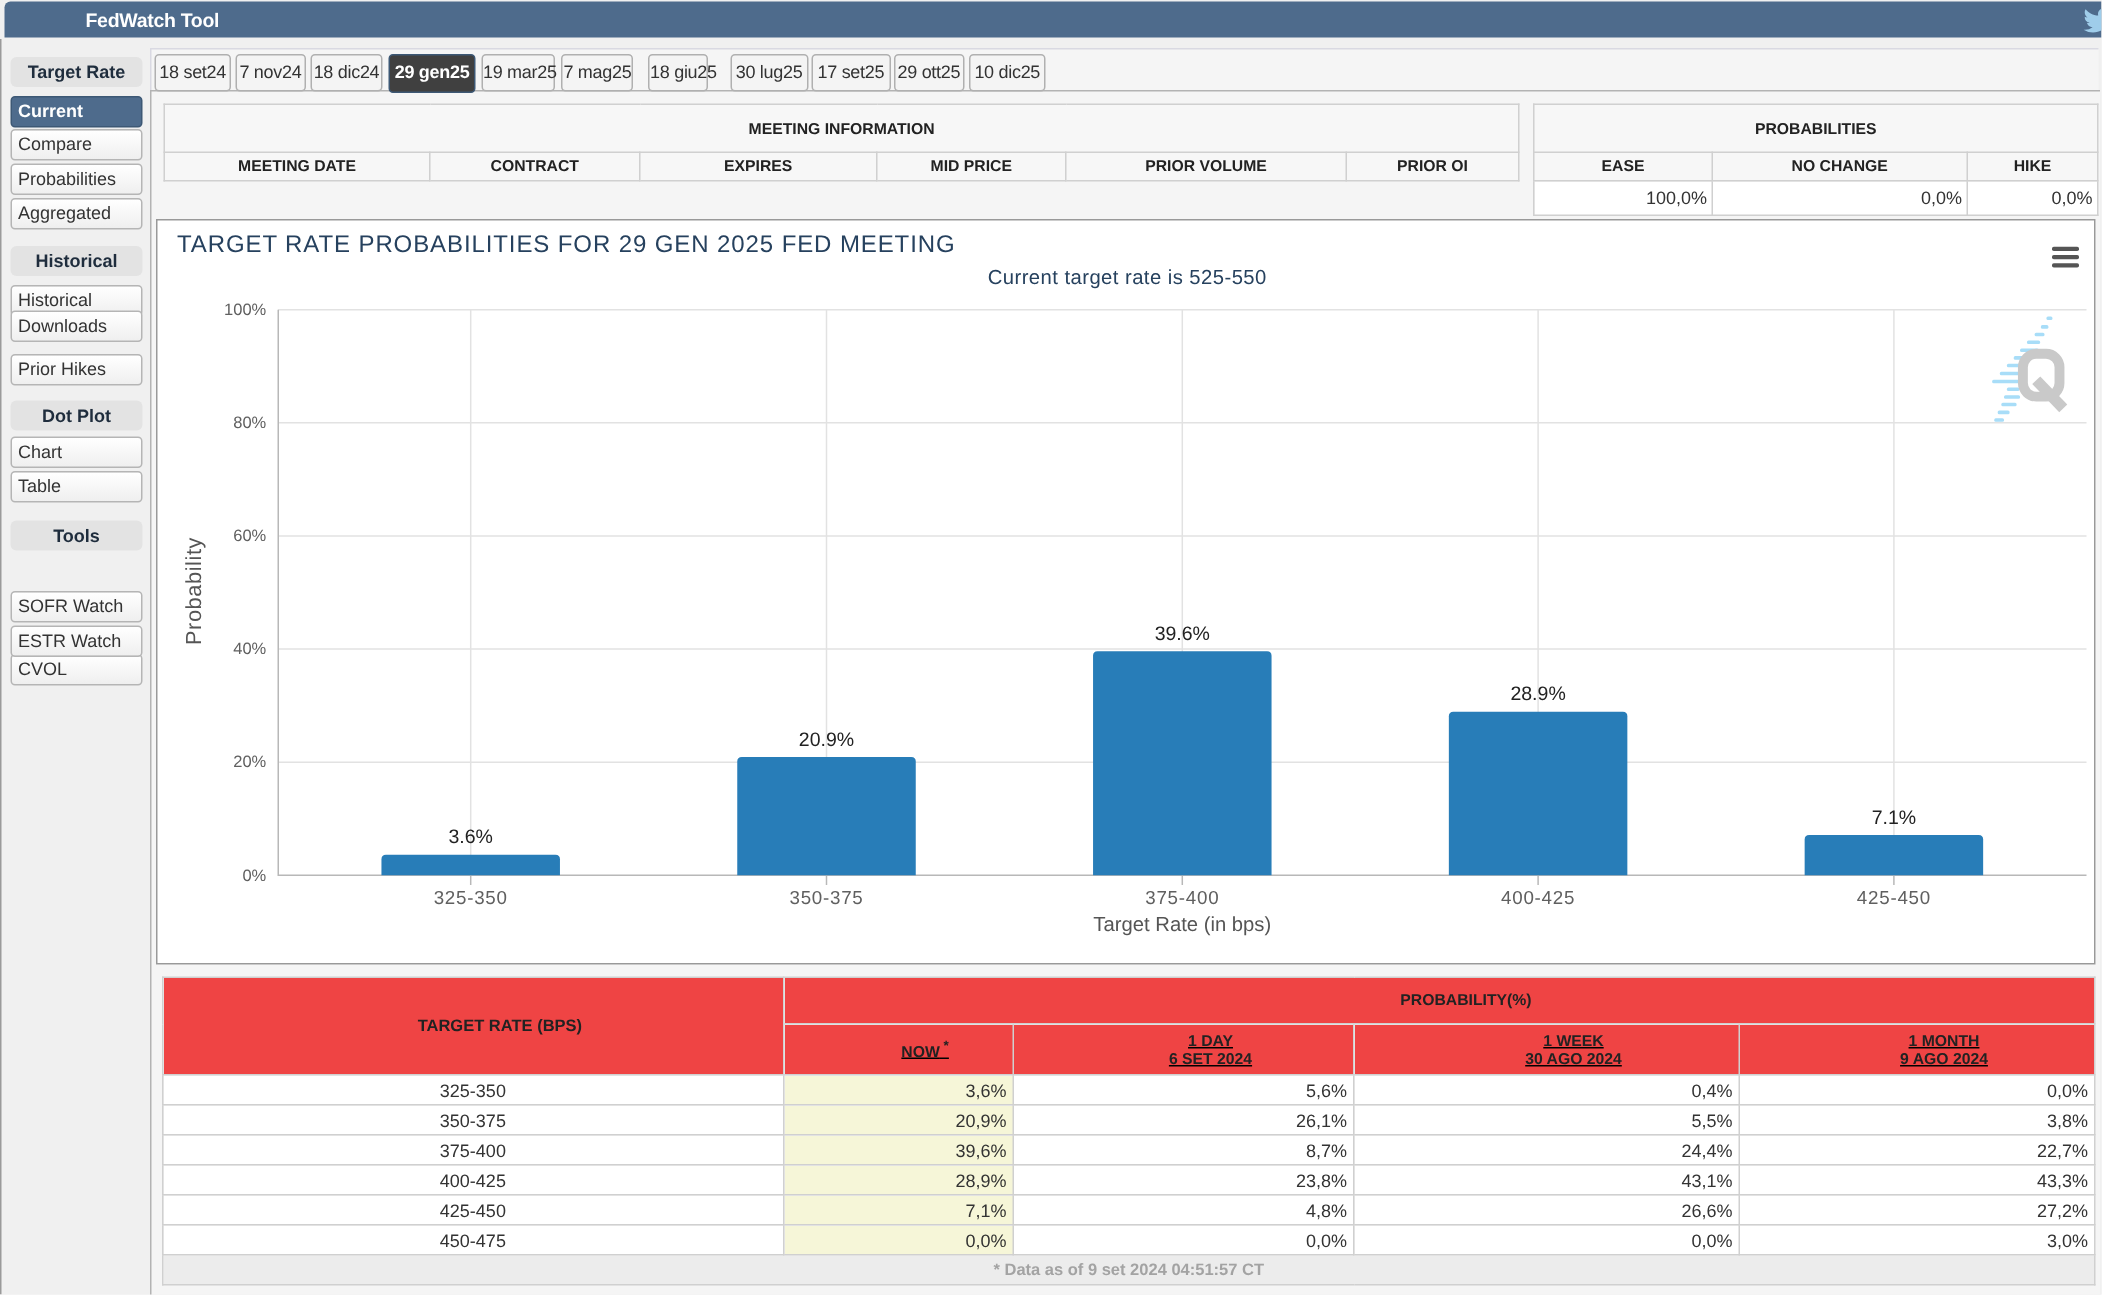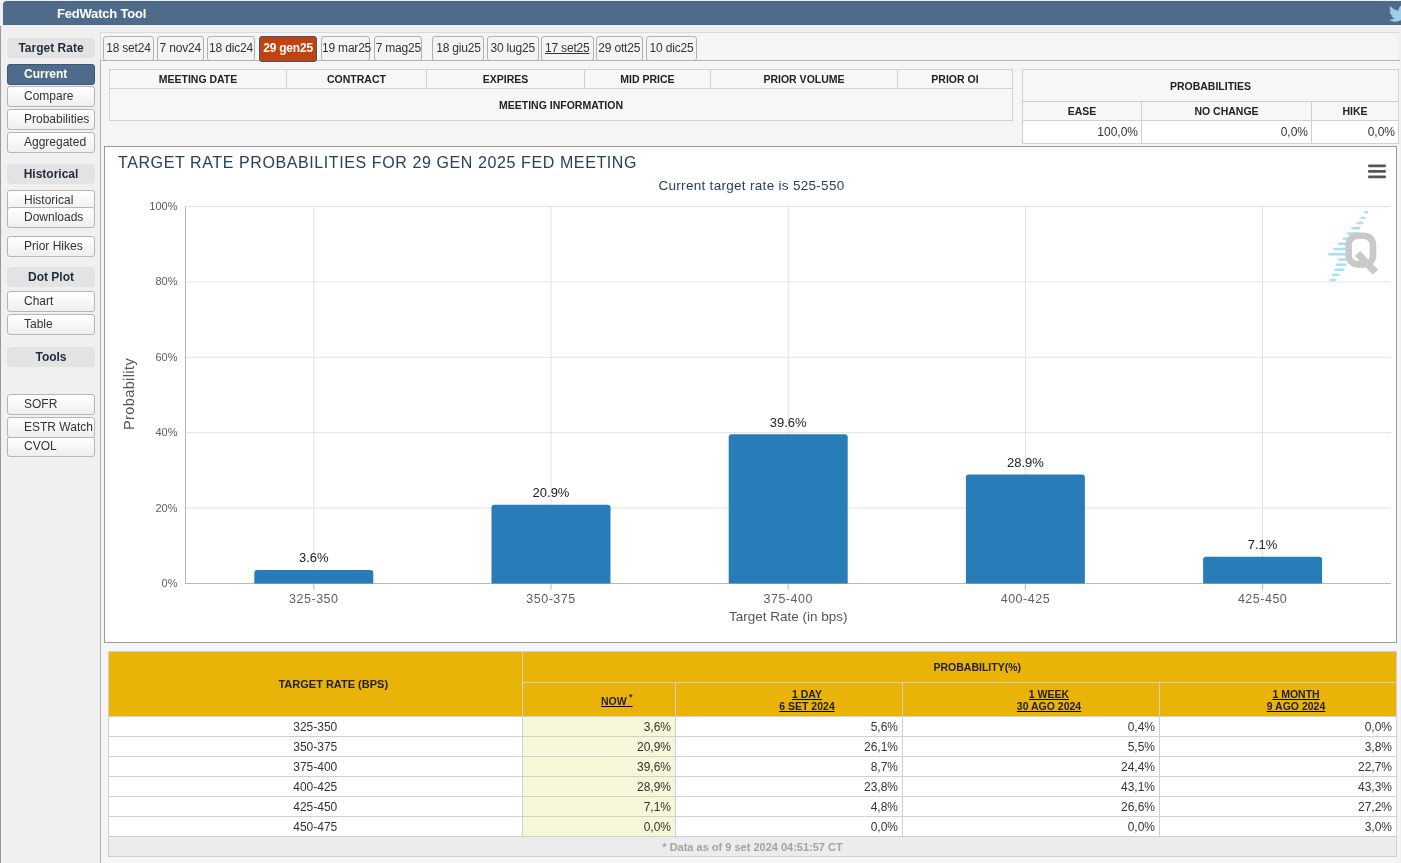--- a/index.html
+++ b/index.html
@@ -6,47 +6,47 @@
 html,body { width:1401px; height:863px; background:#f0f0f0; font-family:"Liberation Sans",sans-serif; overflow:hidden; position:relative; }
 .abs { position:absolute; }
 
 
 #topbar { left:3px; top:1px; width:1398px; height:24px; background:#4e6b8c; border-top-left-radius:4px; overflow:hidden; }
 #topbar .ttl { position:absolute; left:6px; top:5px; color:#fff; font-size:13px; font-weight:bold; letter-spacing:-0.2px;margin-left:48px; }
 #topbar svg { position:absolute; right:-8px; top:4px; }
 
 
 .sidehdr { left:7px; width:88px; height:20px; background:#e3e3e3; border-radius:4px; text-align:center; font-size:12px; font-weight:bold; color:#1f2d3d; line-height:20px; }
-.sideitem { left:7px; width:88px; height:21px; background:linear-gradient(#ffffff,#efefef); border:1px solid #b5b5b5; border-radius:3px; font-size:12px; color:#333; line-height:19px; padding-left:16px; }
+.sideitem { left:7px; width:88px; height:21px; background:linear-gradient(#ffffff,#efefef); border:1px solid #b5b5b5; border-radius:3px; font-size:12px; color:#333; line-height:19px; padding-left:4px; }
 .sideitem.sel { background:#4e6b8c; border-color:#3d5875; color:#fff; font-weight:bold; }
 
 
 #tabstrip { left:100px; top:32px; width:1299px; height:28px; background:#f5f5f5; border-top:1px solid #d9d9e2; border-left:1px solid #d9d9e2; }
 #content { left:100px; top:60px; width:1300px; height:810px; background:#f5f5f5; border:1px solid #b3b3b3; border-right:none; border-bottom:none; }
 .tab { position:absolute; top:36px; height:25px; background:#f4f4f4; border:1px solid #b0b0b0; border-radius:3px; font-size:12px; color:#333; text-align:center; line-height:23px; white-space:nowrap; letter-spacing:-0.2px; }
-.tab.sel { background:#c2410c; color:#fff; font-weight:bold; border-color:#3d5875; height:26px; }
+.tab.sel { background:#404040; color:#fff; font-weight:bold; border-color:#3d5875; height:26px; }
 
 
 table { border-collapse:collapse; table-layout:fixed; }
 td,th { border:1px solid #d0d0d0; font-size:10.5px; color:#222; overflow:hidden; white-space:nowrap; }
 th { background:#f7f7f7; font-weight:bold; }
 td { background:#fff; font-size:12px; color:#333; }
 .rt { text-align:right; padding-right:4px; }
 .ct { text-align:center; }
 
 #meet { left:109px; top:69px; width:903px; border:1px solid #a6a6a6; }
 #prob { left:1022px; top:69px; width:376px; border:1px solid #a6a6a6; }
 #meet .rt,#prob .rt { padding-right:3px; }
 
 
 #chartbox { left:104px; top:146px; width:1293px; height:497px; background:#fff; border:1px solid #999; }
 
 
 #btab { left:108px; top:651px; width:1288px; border:1px solid #b9b9c9; }
-#btab th { background:#eab308;padding-left:36px; }
+#btab th { background:#ef4444;padding-left:36px; }
 #btab td { font-size:12px; }
 #btab td.now { background:#f6f6d8; }
 #btab .foot { background:#ececec; color:#a3a3a3; font-weight:bold; text-align:center; font-size:11px; border:1px solid #d0d0d0; }
 </style>
 </head>
 <body>
 <div class="abs" style="left:0;top:26px;width:1px;height:837px;background:#9a9a9a;"></div>
 <div id="topbar" class="abs">
   <div class="ttl">FedWatch Tool</div>
   <svg width="20" height="17" viewBox="0 0 24 20">
@@ -73,46 +73,46 @@
 
 <div id="tabstrip" class="abs"></div>
 <div id="content" class="abs"></div>
 
 <div class="tab" style="left:103.2px;width:50.5px;">18 set24</div>
 <div class="tab" style="left:156.5px;width:47.5px;">7 nov24</div>
 <div class="tab" style="left:207px;width:48px;">18 dic24</div>
 <div class="tab sel" style="left:259.3px;width:57.5px;">29 gen25</div>
 <div class="tab" style="left:321px;width:49px;">19 mar25</div>
 <div class="tab" style="left:374.3px;width:48px;">7 mag25</div>
-<div class="tab" style="left:432.4px;width:52px;">18 giu25</div>
+<div class="tab" style="left:432.4px;width:40px;">18 giu25</div>
 <div class="tab" style="left:486.7px;width:52px;">30 lug25</div>
-<div class="tab" style="left:541px;width:52.5px;text-decoration:underline;">17 set25</div>
+<div class="tab" style="left:541px;width:52.5px;">17 set25</div>
 <div class="tab" style="left:595.5px;width:47.5px;">29 ott25</div>
 <div class="tab" style="left:646px;width:51px;">10 dic25</div>
 
 <table id="meet" class="abs">
   <colgroup>
       <col style="width:177px">
       <col style="width:140px">
       <col style="width:158px">
       <col style="width:126px">
       <col style="width:187px">
       <col style="width:115px">
     </colgroup>
   <tbody>
-      <tr style="height:19px;">
+      <tr>
+        <th colspan="6" style="height:32px;">MEETING INFORMATION</th>
+      </tr>
+  <tr style="height:19px;">
         <th>MEETING DATE</th>
         <th>CONTRACT</th>
         <th>EXPIRES</th>
         <th>MID PRICE</th>
         <th>PRIOR VOLUME</th>
         <th>PRIOR OI</th>
-      </tr>
-  <tr>
-        <th colspan="6" style="height:32px;">MEETING INFORMATION</th>
       </tr>
 </tbody>
   </table>
 
 <table id="prob" class="abs">
   <colgroup>
       <col style="width:119px">
       <col style="width:170px">
       <col style="width:87px">
     </colgroup>

